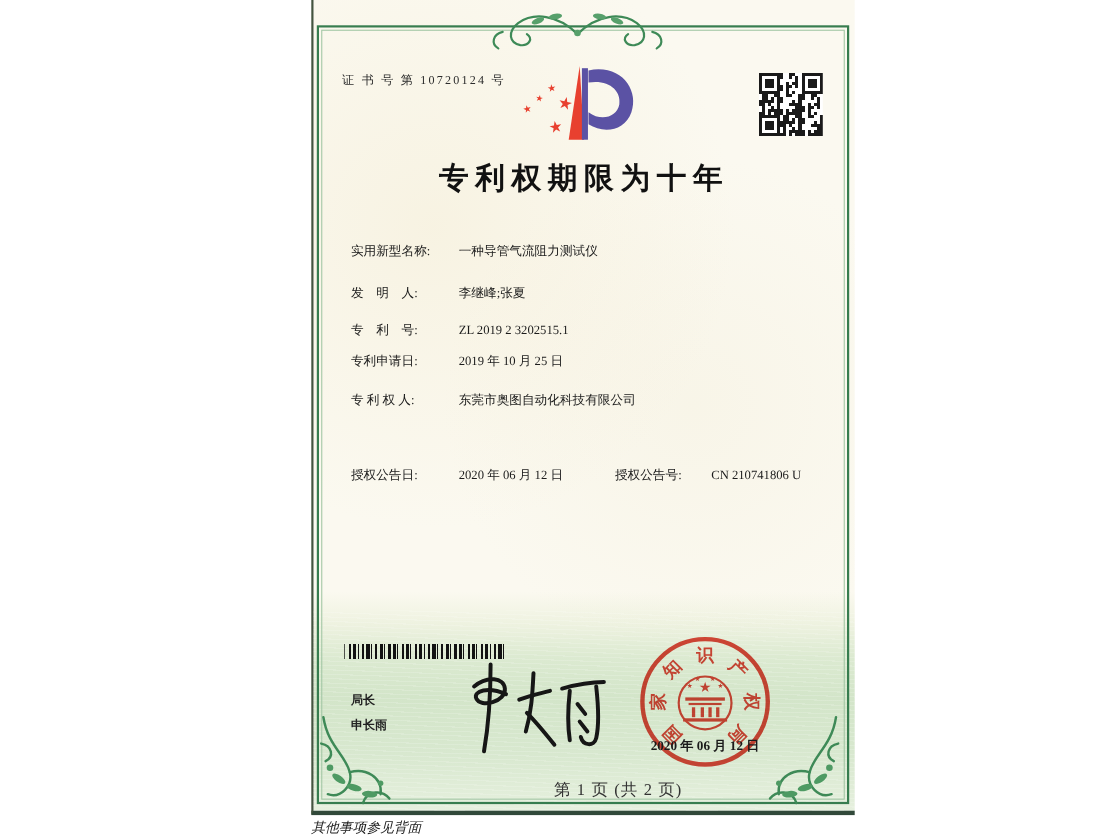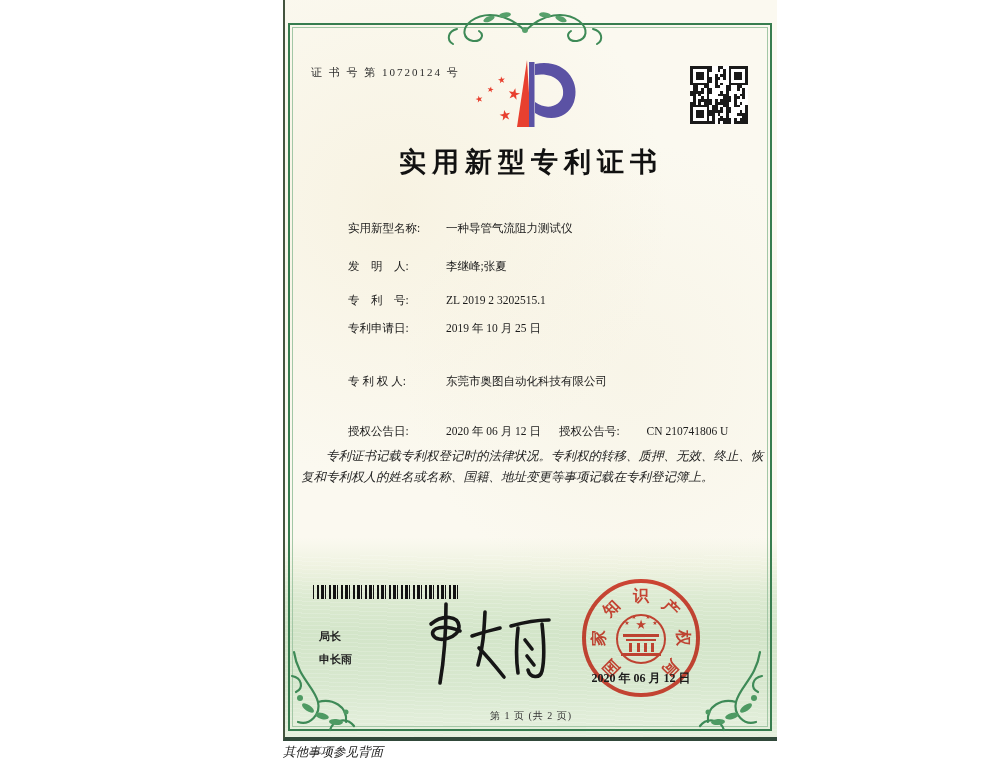--- a/index.html
+++ b/index.html
@@ -15,34 +15,34 @@
       background:repeating-linear-gradient(2deg, rgba(255,255,255,.16) 0 1px, transparent 1px 4px);
       pointer-events:none;}
   .frame{position:absolute;left:3px;top:23px;width:480px;height:704px;
       border:2px solid #377d4f;z-index:1;}
   .frame::before{content:"";position:absolute;inset:2px;border:1px solid #a3c7a6;}
   .abs{position:absolute;z-index:3;}
   .certno{left:26px;top:65px;font-size:11px;letter-spacing:2px;color:#2c2c2c;}
   .title{left:0;top:144px;width:100%;text-align:center;font-size:27px;font-weight:700;
          letter-spacing:6px;color:#111;}
   .fieldrow{left:34px;font-size:11.5px;color:#1b1b1b;white-space:nowrap;}
-  .fieldrow .lab{display:inline-block;width:74px;margin-left:29px;}
+  .fieldrow .lab{display:inline-block;width:74px;}
   .fieldrow .val{margin-left:24px;}
-  .r1{top:221px}.r2{top:259px}.r3{top:293px}.r4{top:321px}.r5{top:374px}.r6{top:390px}.r7{top:424px}
+  .r1{top:221px}.r2{top:259px}.r3{top:293px}.r4{top:321px}.r5{top:356px}.r6{top:390px}.r7{top:424px}
   .pair2{position:absolute;left:240px;top:0;white-space:nowrap;}
   .paras{left:16px;top:446px;width:464px;font-size:12.5px;line-height:20.5px;color:#1f1f1f;
          font-style:italic;}
   .paras p{margin:0;text-indent:2em;}
   .director{left:34px;font-family:"Liberation Sans","DejaVu Sans",sans-serif;
             font-weight:600;font-size:11px;color:#222;}
   .d1{top:629px}.d2{top:652px}
   .sealdate{left:288px;top:670px;width:136px;text-align:center;font-size:12px;font-weight:700;
             color:#1a1a1a;z-index:5;}
-  .pageinfo{left:0;top:709px;width:100%;text-align:center;font-size:10px;color:#333;
-            letter-spacing:1px;}
+  .pageinfo{left:0;top:709px;width:100%;text-align:center;font-size:15px;color:#333;
+            letter-spacing:1px;padding-left:31px;}
   .backnote{position:absolute;left:283px;top:744px;width:492px;text-align:left;
             font-size:12.5px;font-style:italic;color:#222;}
   svg{display:block}
   .orn{z-index:2}
 </style>
 </head>
 <body>
 
 <div class="photo">
 
@@ -275,21 +275,21 @@
         <rect x="20" y="14" width="1" height="1"></rect>
         <rect x="20" y="15" width="1" height="1"></rect>
         <rect x="20" y="16" width="1" height="1"></rect>
         <rect x="20" y="17" width="1" height="1"></rect>
         <rect x="20" y="18" width="1" height="1"></rect>
         <rect x="20" y="19" width="1" height="1"></rect>
         <rect x="20" y="20" width="1" height="1"></rect>
       </g>
   </svg>
 
-  <div class="abs title">实用新型专利证书</div>
+  <div class="abs title">专利权期限为十年</div>
 
   <div class="abs fieldrow r1">
     <span class="lab">实用新型名称:</span><span class="val">一种导管气流阻力测试仪</span>
   </div>
   <div class="abs fieldrow r2">
     <span class="lab">发　明　人:</span><span class="val">李继峰;张夏</span>
   </div>
   <div class="abs fieldrow r3">
     <span class="lab">专　利　号:</span><span class="val">ZL 2019 2 3202515.1</span>
   </div>
@@ -301,21 +301,20 @@
   </div>
   <div class="abs fieldrow r7">
     <span class="lab">授权公告日:</span><span class="val">2020 年 06 月 12 日</span>
     <span class="pair2">
       <span>授权公告号:</span>
       <span class="val">CN 210741806 U</span>
     </span>
   </div>
 
   <div class="abs paras">
-    <p>专利证书记载专利权登记时的法律状况。专利权的转移、质押、无效、终止、恢复和专利权人的姓名或名称、国籍、地址变更等事项记载在专利登记簿上。</p>
   </div>
 
   <svg class="abs" style="left:28px;top:585px" width="152" height="14" viewBox="0 0 152 14" shape-rendering="crispEdges">
     <g id="barcode-bars" fill="#121212">
         <rect x="0" y="0" width="1" height="14"></rect>
         <rect x="4" y="0" width="2" height="14"></rect>
         <rect x="8" y="0" width="3" height="14"></rect>
         <rect x="12" y="0" width="1" height="14"></rect>
         <rect x="16" y="0" width="2" height="14"></rect>
         <rect x="20" y="0" width="3" height="14"></rect>

